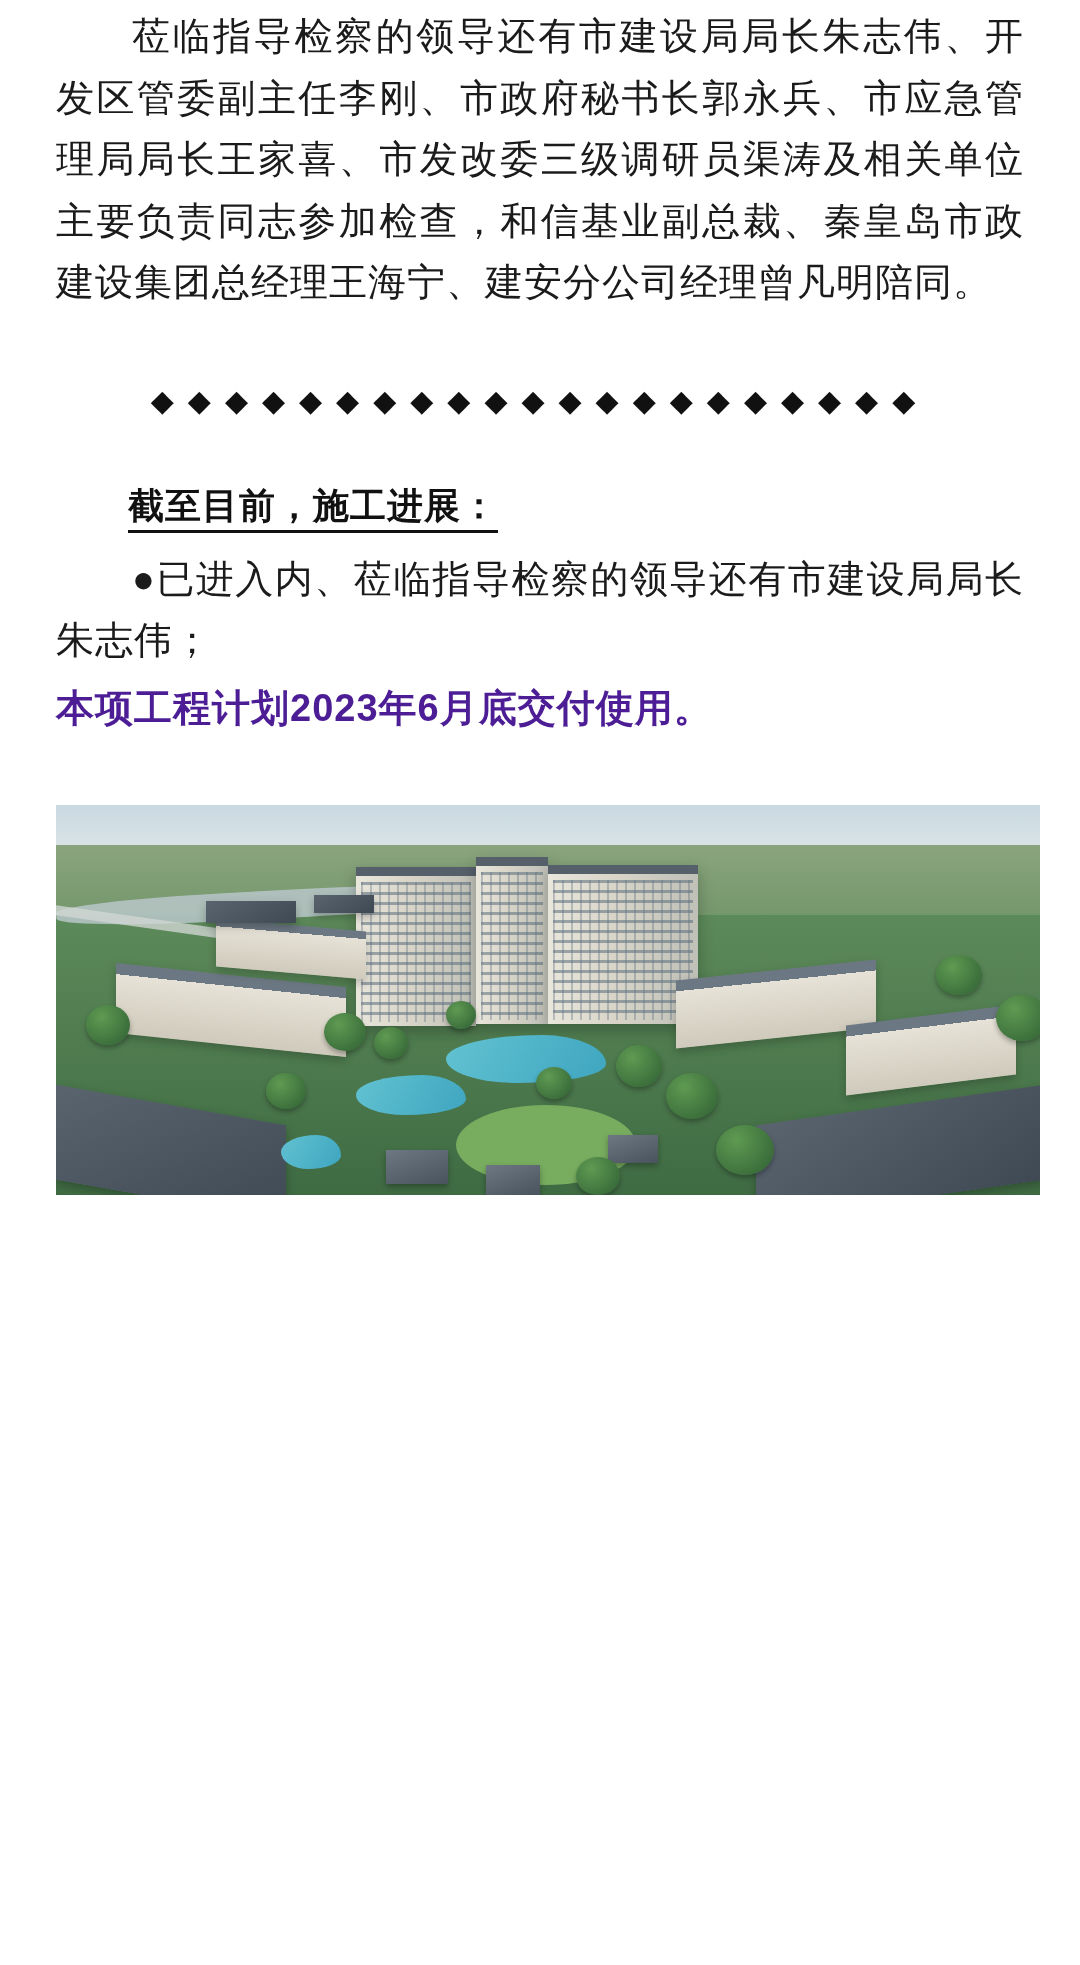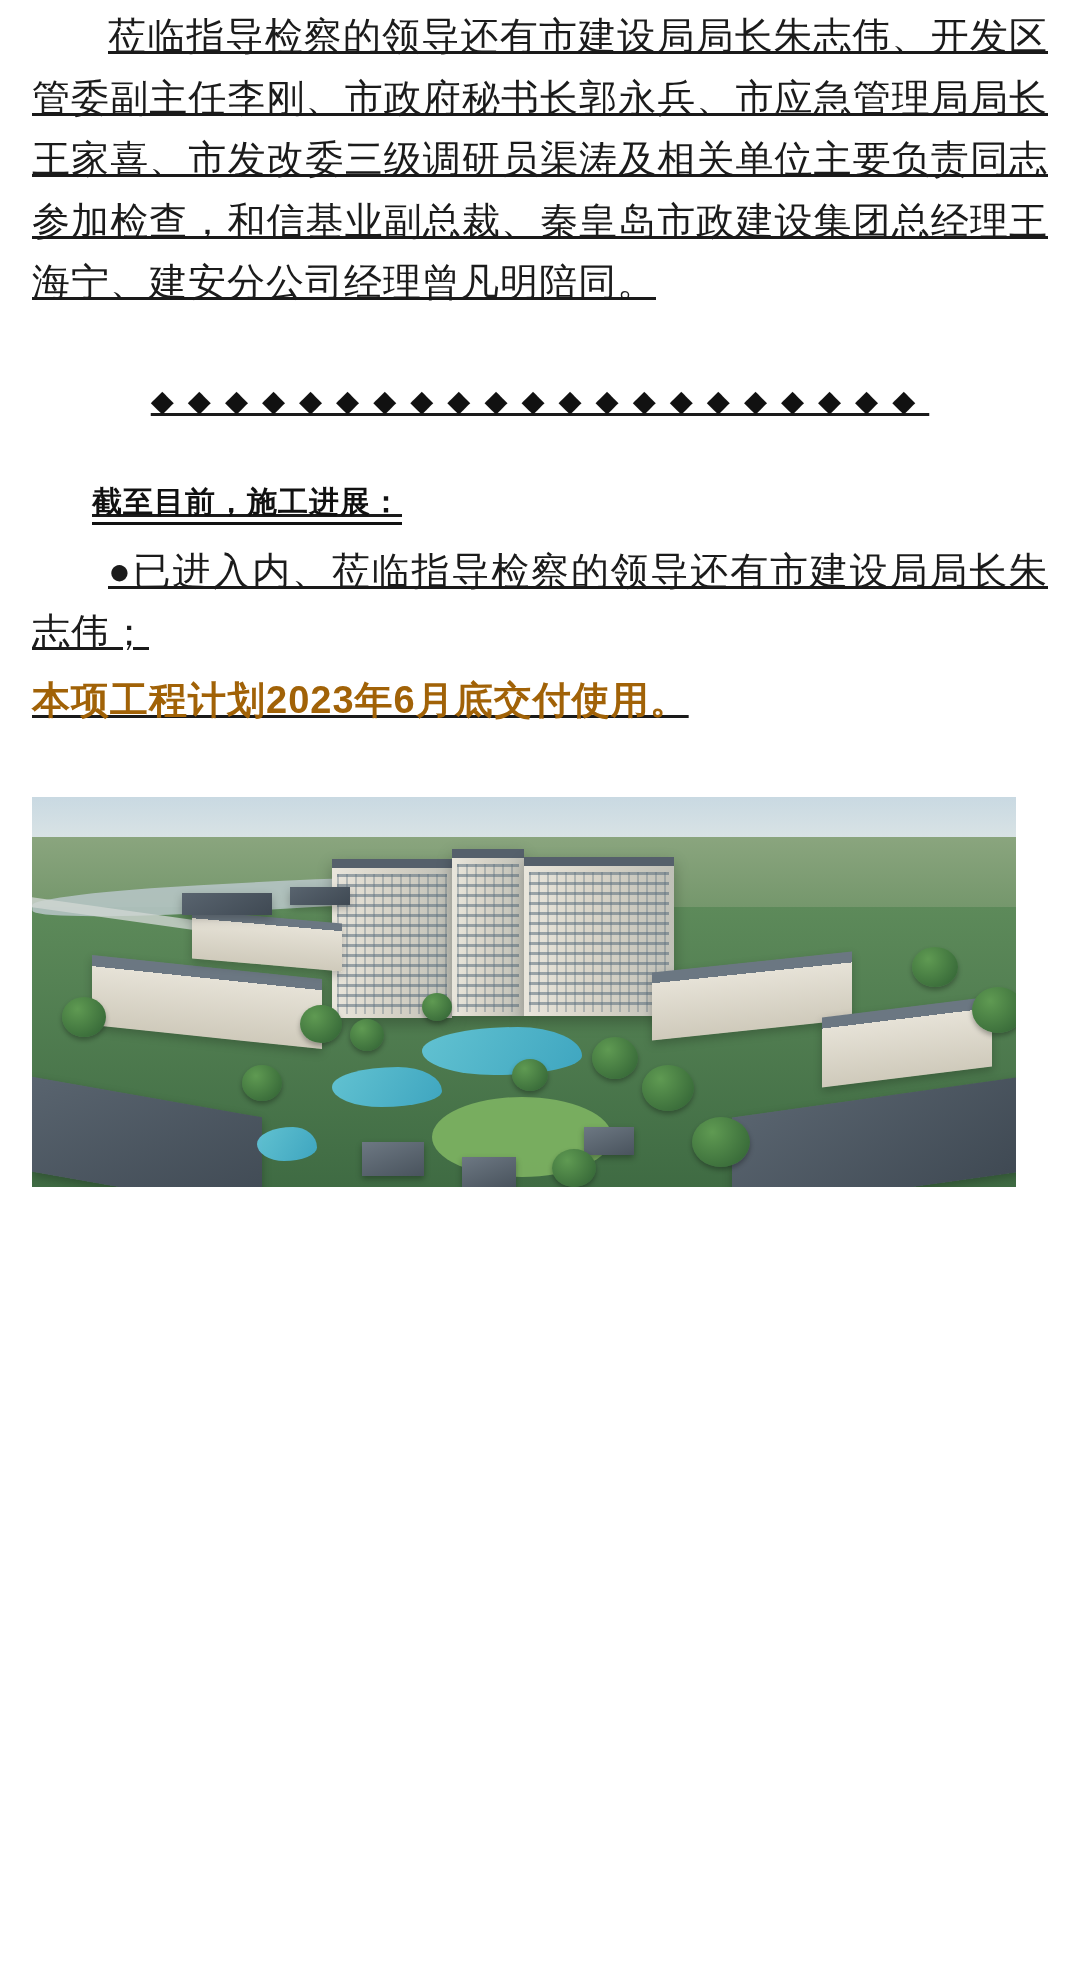--- a/index.html
+++ b/index.html
@@ -10,22 +10,21 @@
   body {
     width: 1080px;
     min-height: 1965px;
     font-family: "Liberation Sans", "DejaVu Sans", sans-serif;
     color: #1a1a1a;
     -webkit-font-smoothing: antialiased;
   }
   .page {
     width: 1080px;
     box-sizing: border-box;
-    padding: 0 32px;
-    text-decoration: underline;
+    padding: 0 56px;
   }
   .para {
     font-size: 38px;
     line-height: 1.62;
     letter-spacing: 1px;
     text-align: justify;
     text-justify: inter-ideograph;
     text-indent: 2em;
     margin: 0;
     color: #1b1b1b;
@@ -37,21 +36,21 @@
     text-align: center;
     font-size: 30px;
     letter-spacing: 14px;
     color: #111111;
     margin: 72px 0 66px 0;
     line-height: 1;
     white-space: nowrap;
     overflow: hidden;
   }
   .section-title {
-    font-size: 30px;
+    font-size: 36px;
     font-weight: bold;
     letter-spacing: 1px;
     text-indent: 2em;
     margin: 13px 0 18px 0;
     color: #111111;
   }
   .section-title span.underline {
     border-bottom: 3px solid #111111;
     padding-bottom: 4px;
   }
@@ -64,21 +63,21 @@
     text-indent: 2em;
     margin: 0;
     color: #1b1b1b;
   }
   .closing {
     font-size: 38px;
     font-weight: bold;
     line-height: 1.62;
     letter-spacing: 1px;
     margin: 6px 0 0 0;
-    color: #a16207;
+    color: #4c1d95;
   }
   .figure {
     margin: 66px 0 0 0;
     width: 984px;
     height: 390px;
     overflow: hidden;
     position: relative;
     background: #9fb6a4;
   }
   

